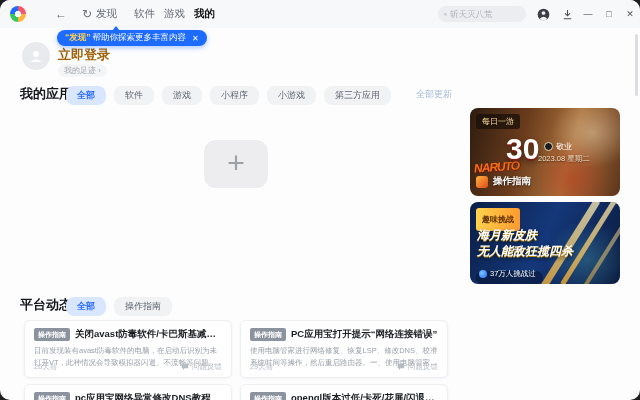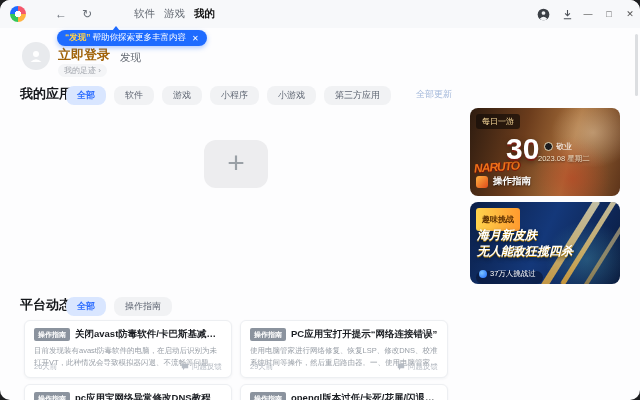--- a/index.html
+++ b/index.html
@@ -107,25 +107,32 @@
 <div class="window">
 
   <header class="topbar">
     <div class="logo"></div>
     <div class="nav-ctl" style="left:52px;">
         <span>←</span>
       </div>
     <div class="nav-ctl" style="left:78px;">
         <span>↻</span>
       </div>
-    <div class="nav-item" style="left:120px;margin-top:44px;">发现</div>
+    <div class="nav-item" style="left:96px;">发现</div>
     <div class="nav-item" style="left:134px;">软件</div>
     <div class="nav-item" style="left:164px;">游戏</div>
     <div class="nav-item active" style="left:194px;">我的</div>
 
+    <div class="search-box">
+      <svg width="9" height="9" viewBox="0 0 10 10">
+        <circle cx="4" cy="4" r="3" fill="none" stroke="#8a8f97" stroke-width="1.2"></circle>
+        <line x1="6.3" y1="6.3" x2="9" y2="9" stroke="#8a8f97" stroke-width="1.2"></line>
+      </svg>
+      <input type="text" placeholder="斩天灭八荒" style="">
+    </div>
 
     <div class="tb-icon" style="left:536px;">
       <svg width="13" height="13" viewBox="0 0 14 14">
         <circle cx="7" cy="7" r="6.3" fill="#3c4046"></circle>
         <circle cx="7" cy="5.4" r="2" fill="#f2f3f5"></circle>
         <path d="M3 11.5 Q7 7.6 11 11.5 Q9 13.4 7 13.3 Q5 13.4 3 11.5Z" fill="#f2f3f5"></path>
       </svg>
     </div>
     <div class="tb-icon" style="left:560px;">
       <svg width="11" height="11" viewBox="0 0 12 12">

